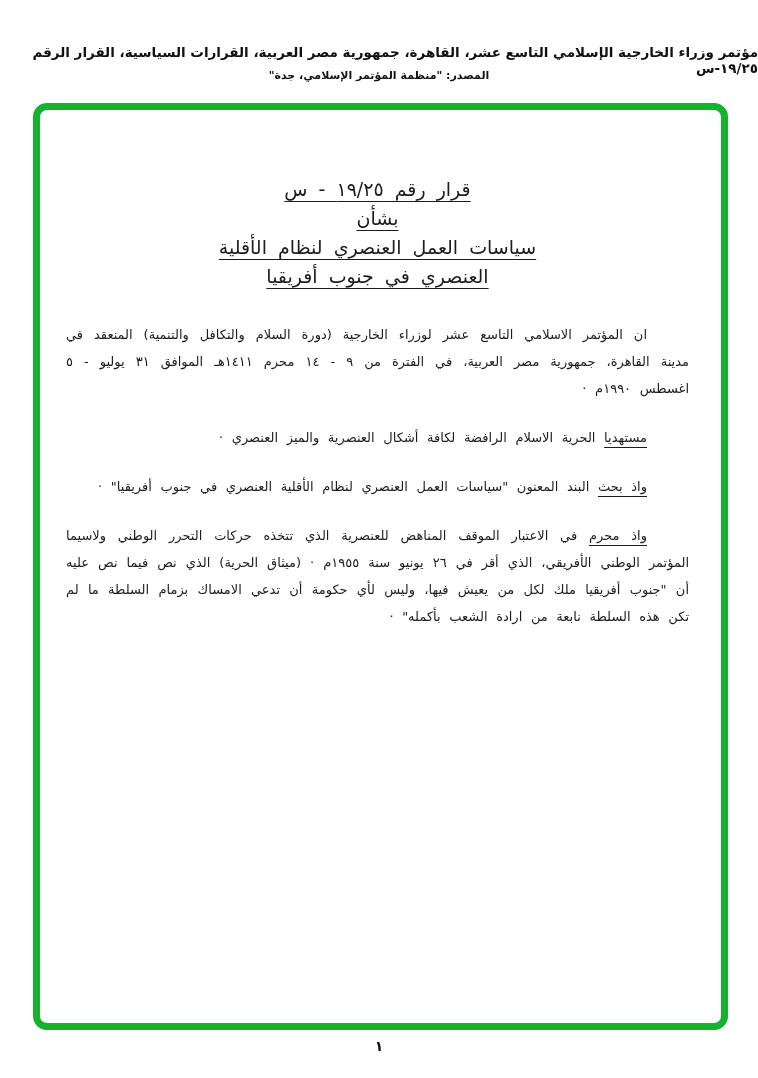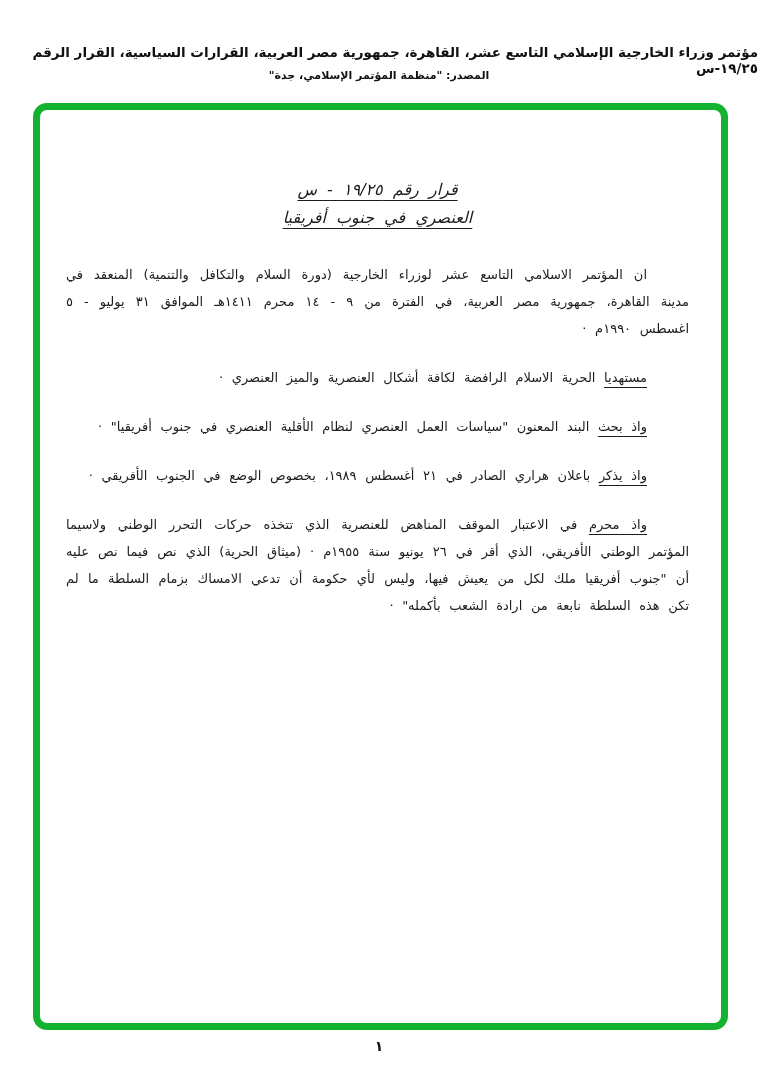--- a/index.html
+++ b/index.html
@@ -41,27 +41,26 @@
     width:681px;height:913px;
     box-sizing:border-box;
     padding:66px 32px 0 26px;
     direction:rtl;
     overflow:hidden;
   }
   .title-block{text-align:center;margin-bottom:30px;}
   .title-line{line-height:27px;margin-bottom:1px;}
   .title-line span{
     display:inline-block;
-    font-size:16px;
+    font-size:19px;
     letter-spacing:1.5px;
     word-spacing:5px;
     text-decoration:underline;
     text-underline-offset:5px;
     text-decoration-thickness:1.3px;
-    font-style:italic;
   }
   .para{
     direction:rtl;
     text-align:justify;
     font-size:13px;
     line-height:27px;
     letter-spacing:.8px;
     word-spacing:4.5px;
     text-indent:42px;
     margin:0 0 22px 0;
@@ -86,30 +85,35 @@
 
 <div class="frame"></div>
 
 <div class="doc">
 
   <div class="title-block">
     <div class="title-line">
       <span>قرار رقم ١٩/٢٥ - س</span>
     </div>
     <div class="title-line">
+      <span>بشأن</span>
+    </div>
+    <div class="title-line">
+      <span>سياسات العمل العنصري لنظام الأقلية</span>
+    </div>
+    <div class="title-line">
       <span>العنصري في جنوب أفريقيا</span>
     </div>
   </div>
 
   <p class="para"><span class="lead"></span><span>ان المؤتمر الاسلامي التاسع عشر لوزراء الخارجية (دورة السلام والتكافل والتنمية) المنعقد في مدينة القاهرة، جمهورية مصر العربية، في الفترة من ٩ - ١٤ محرم ١٤١١هـ الموافق ٣١ يوليو - ٥ اغسطس ١٩٩٠م ·</span></p>
 
   <p class="para"><span class="lead">مستهديا</span><span> الحرية الاسلام الرافضة لكافة أشكال العنصرية والميز العنصري ·</span></p>
 
   <p class="para"><span class="lead">واذ بحث</span><span> البند المعنون "سياسات العمل العنصري لنظام الأقلية العنصري في جنوب أفريقيا" ·</span></p>
 
 
-  <p class="para"><span class="lead">واذ يذكر</span><span> باعلان هراري الصادر في ٢١ أغسطس ١٩٨٩، بخصوص الوضع في الجنوب الأفريقي ·</span></p>
 
   <p class="para"><span class="lead">واذ محرم</span><span> في الاعتبار الموقف المناهض للعنصرية الذي تتخذه حركات التحرر الوطني ولاسيما المؤتمر الوطني الأفريقي، الذي أقر في ٢٦ يونيو سنة ١٩٥٥م · (ميثاق الحرية) الذي نص فيما نص عليه أن "جنوب أفريقيا ملك لكل من يعيش فيها، وليس لأي حكومة أن تدعي الامساك بزمام السلطة ما لم تكن هذه السلطة نابعة من ارادة الشعب بأكمله" ·</span></p>
 
 </div>
 
 <div class="pagenum">١</div>
 
 </body></html>

